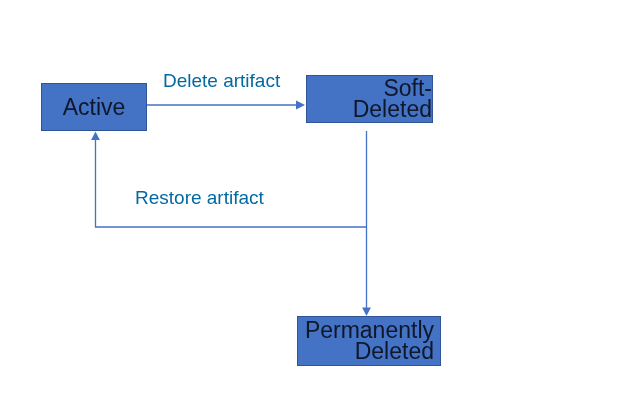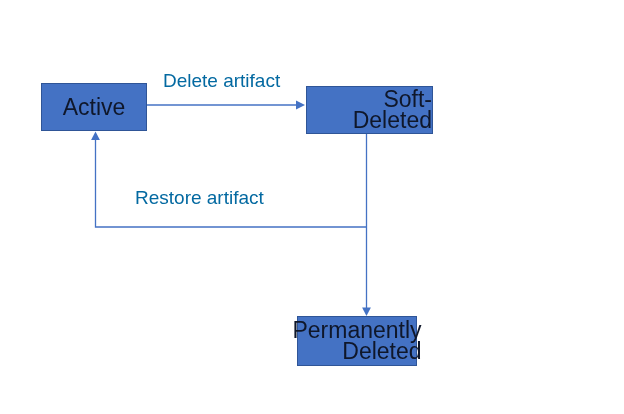--- a/index.html
+++ b/index.html
@@ -23,22 +23,22 @@
     border: 1.6px solid #2F5597;
     color: #0f172a;
     display: flex;
     align-items: center;
     justify-content: center;
     text-align: right;
     font-size: 23px;
     line-height: 21px;
   }
   .node-active { left: 41px; top: 83px; width: 106px; height: 48px; }
-  .node-soft-deleted { left: 306px; top: 86px; width: 127px; height: 48px; }
-  .node-permanently-deleted { left: 297px; top: 316px; width: 120px; height: 50px; padding: 2px 6px; }
+  .node-soft-deleted { left: 306px; top: 75px; width: 127px; height: 48px; }
+  .node-permanently-deleted { left: 297px; top: 316px; width: 144px; height: 50px; padding: 2px 6px; }
   .edge-label {
     position: absolute;
     color: #0369a1;
     font-size: 19px;
     line-height: 22px;
     white-space: nowrap;
   }
   .label-delete { left: 163px; top: 70px; }
   .label-restore { left: 135px; top: 187px; }
   .label-retention { left: 390px; top: 178px; }

